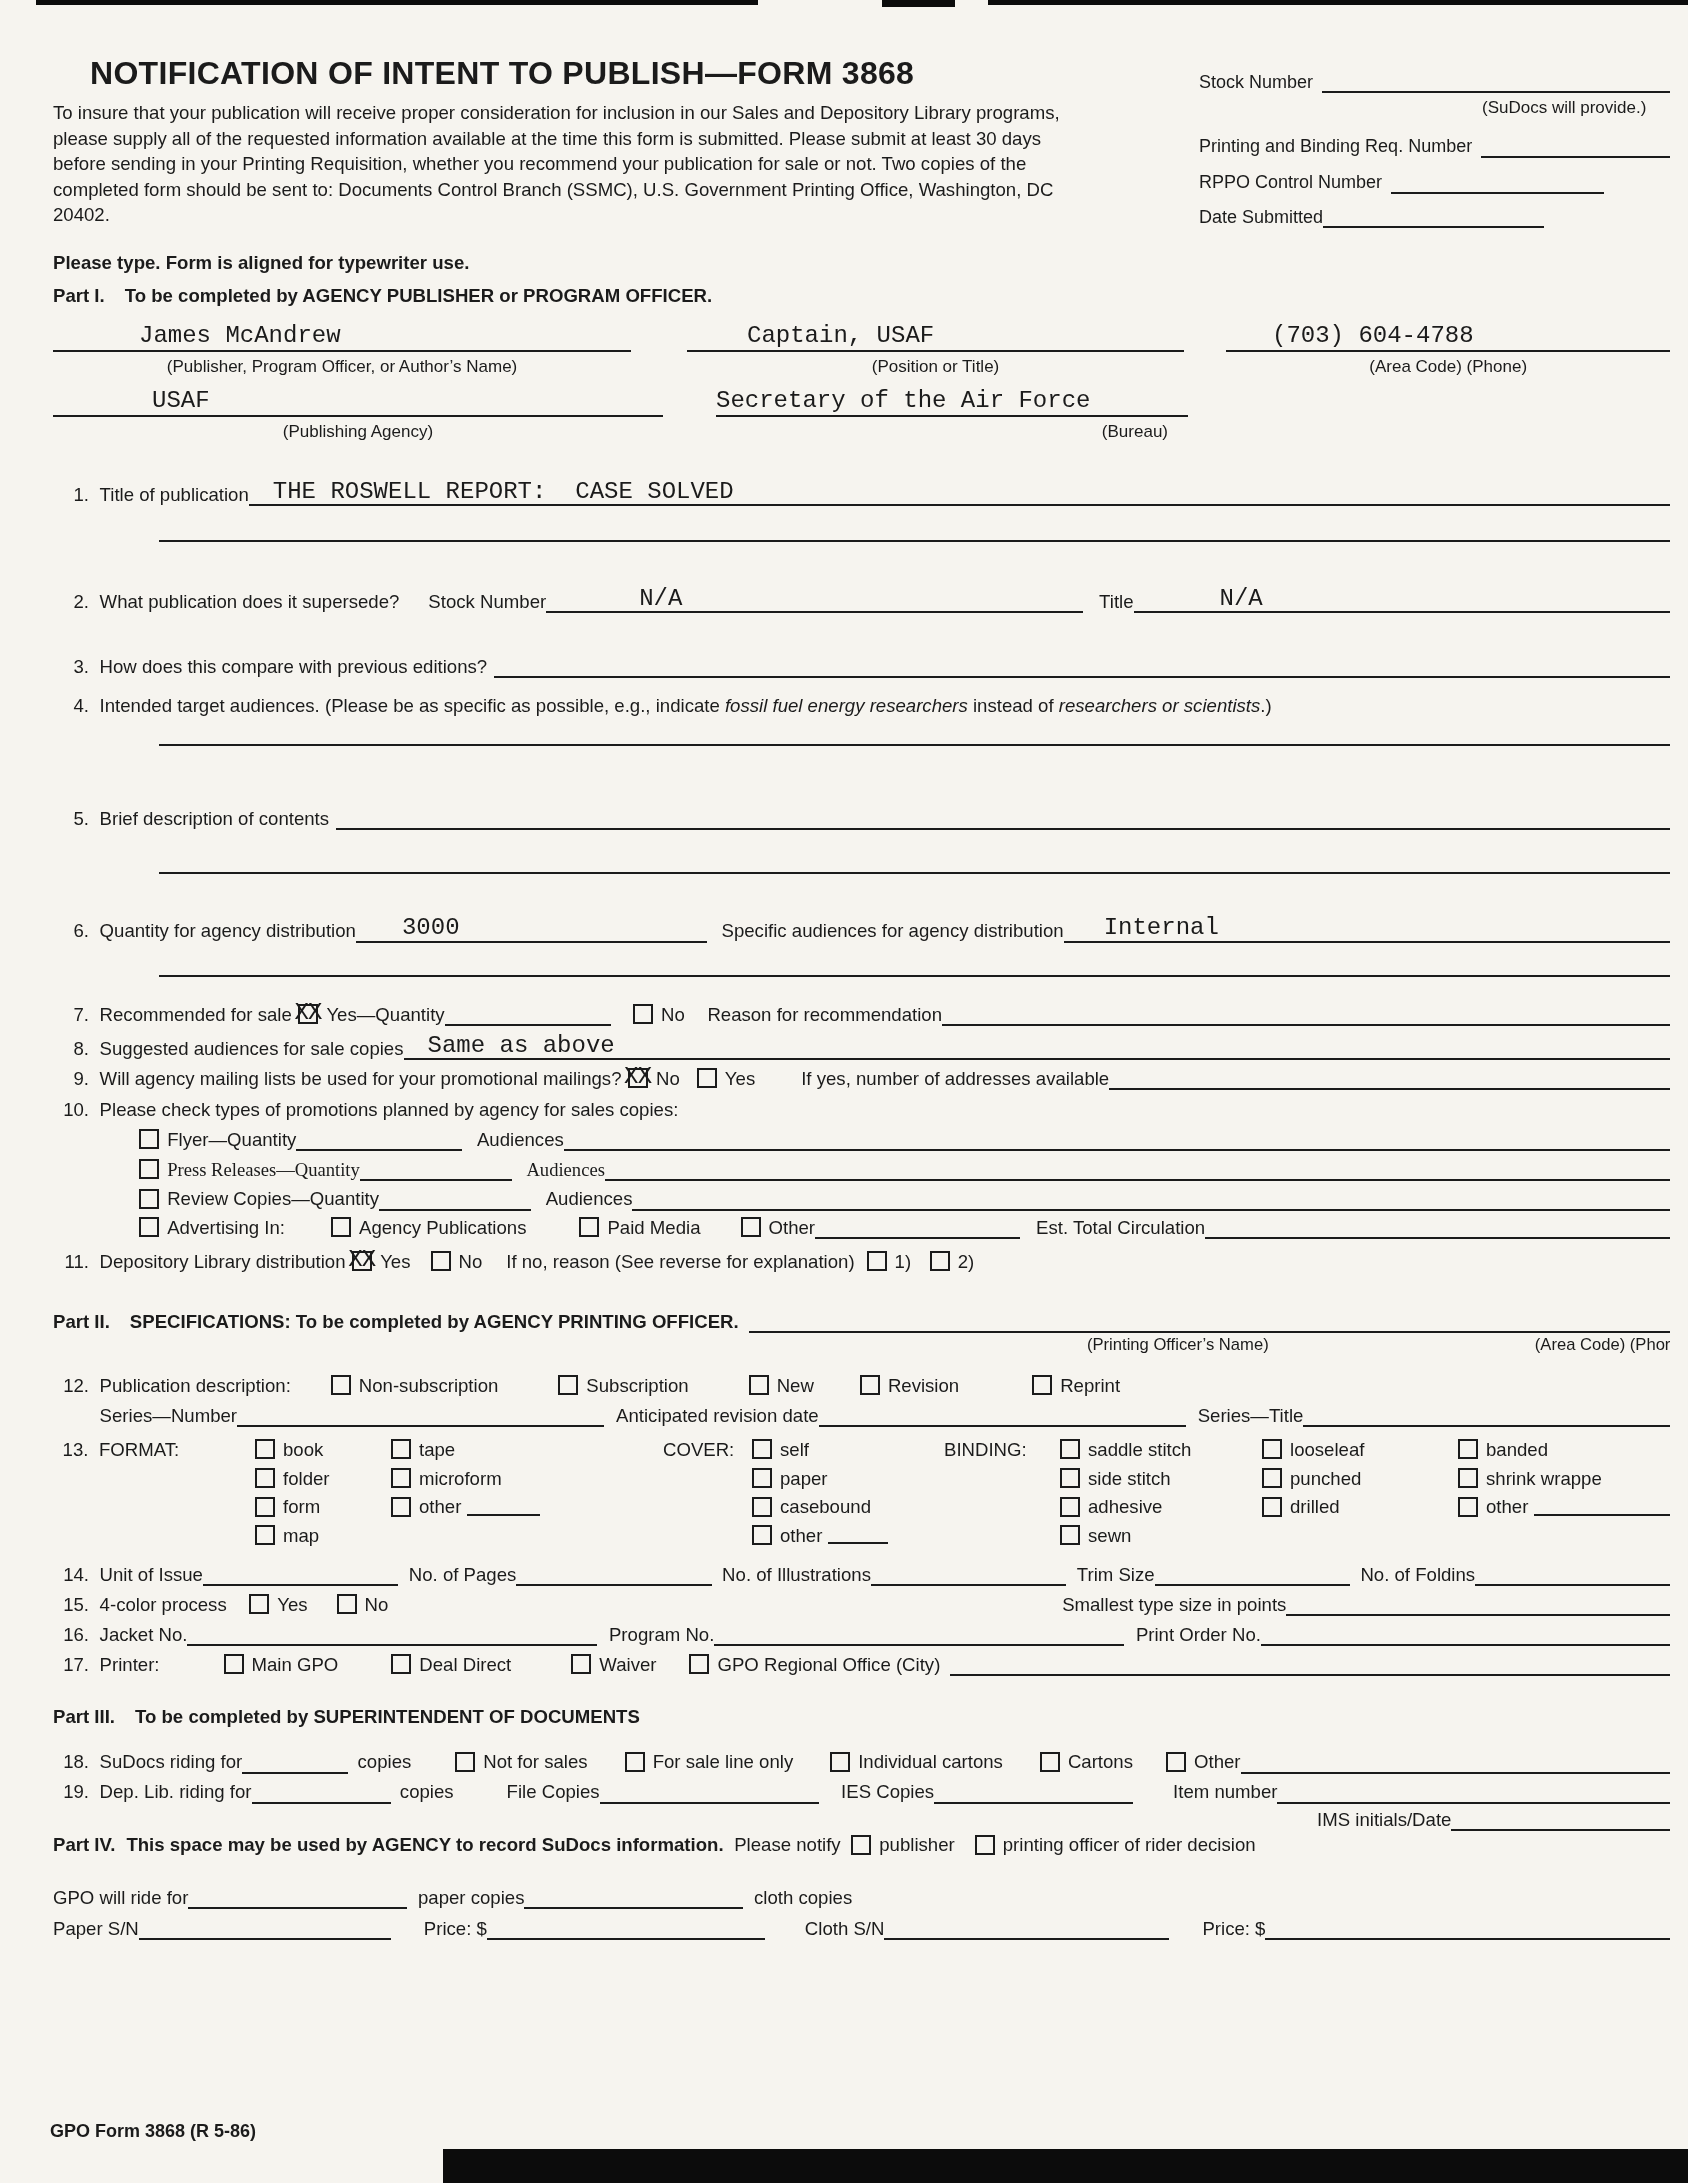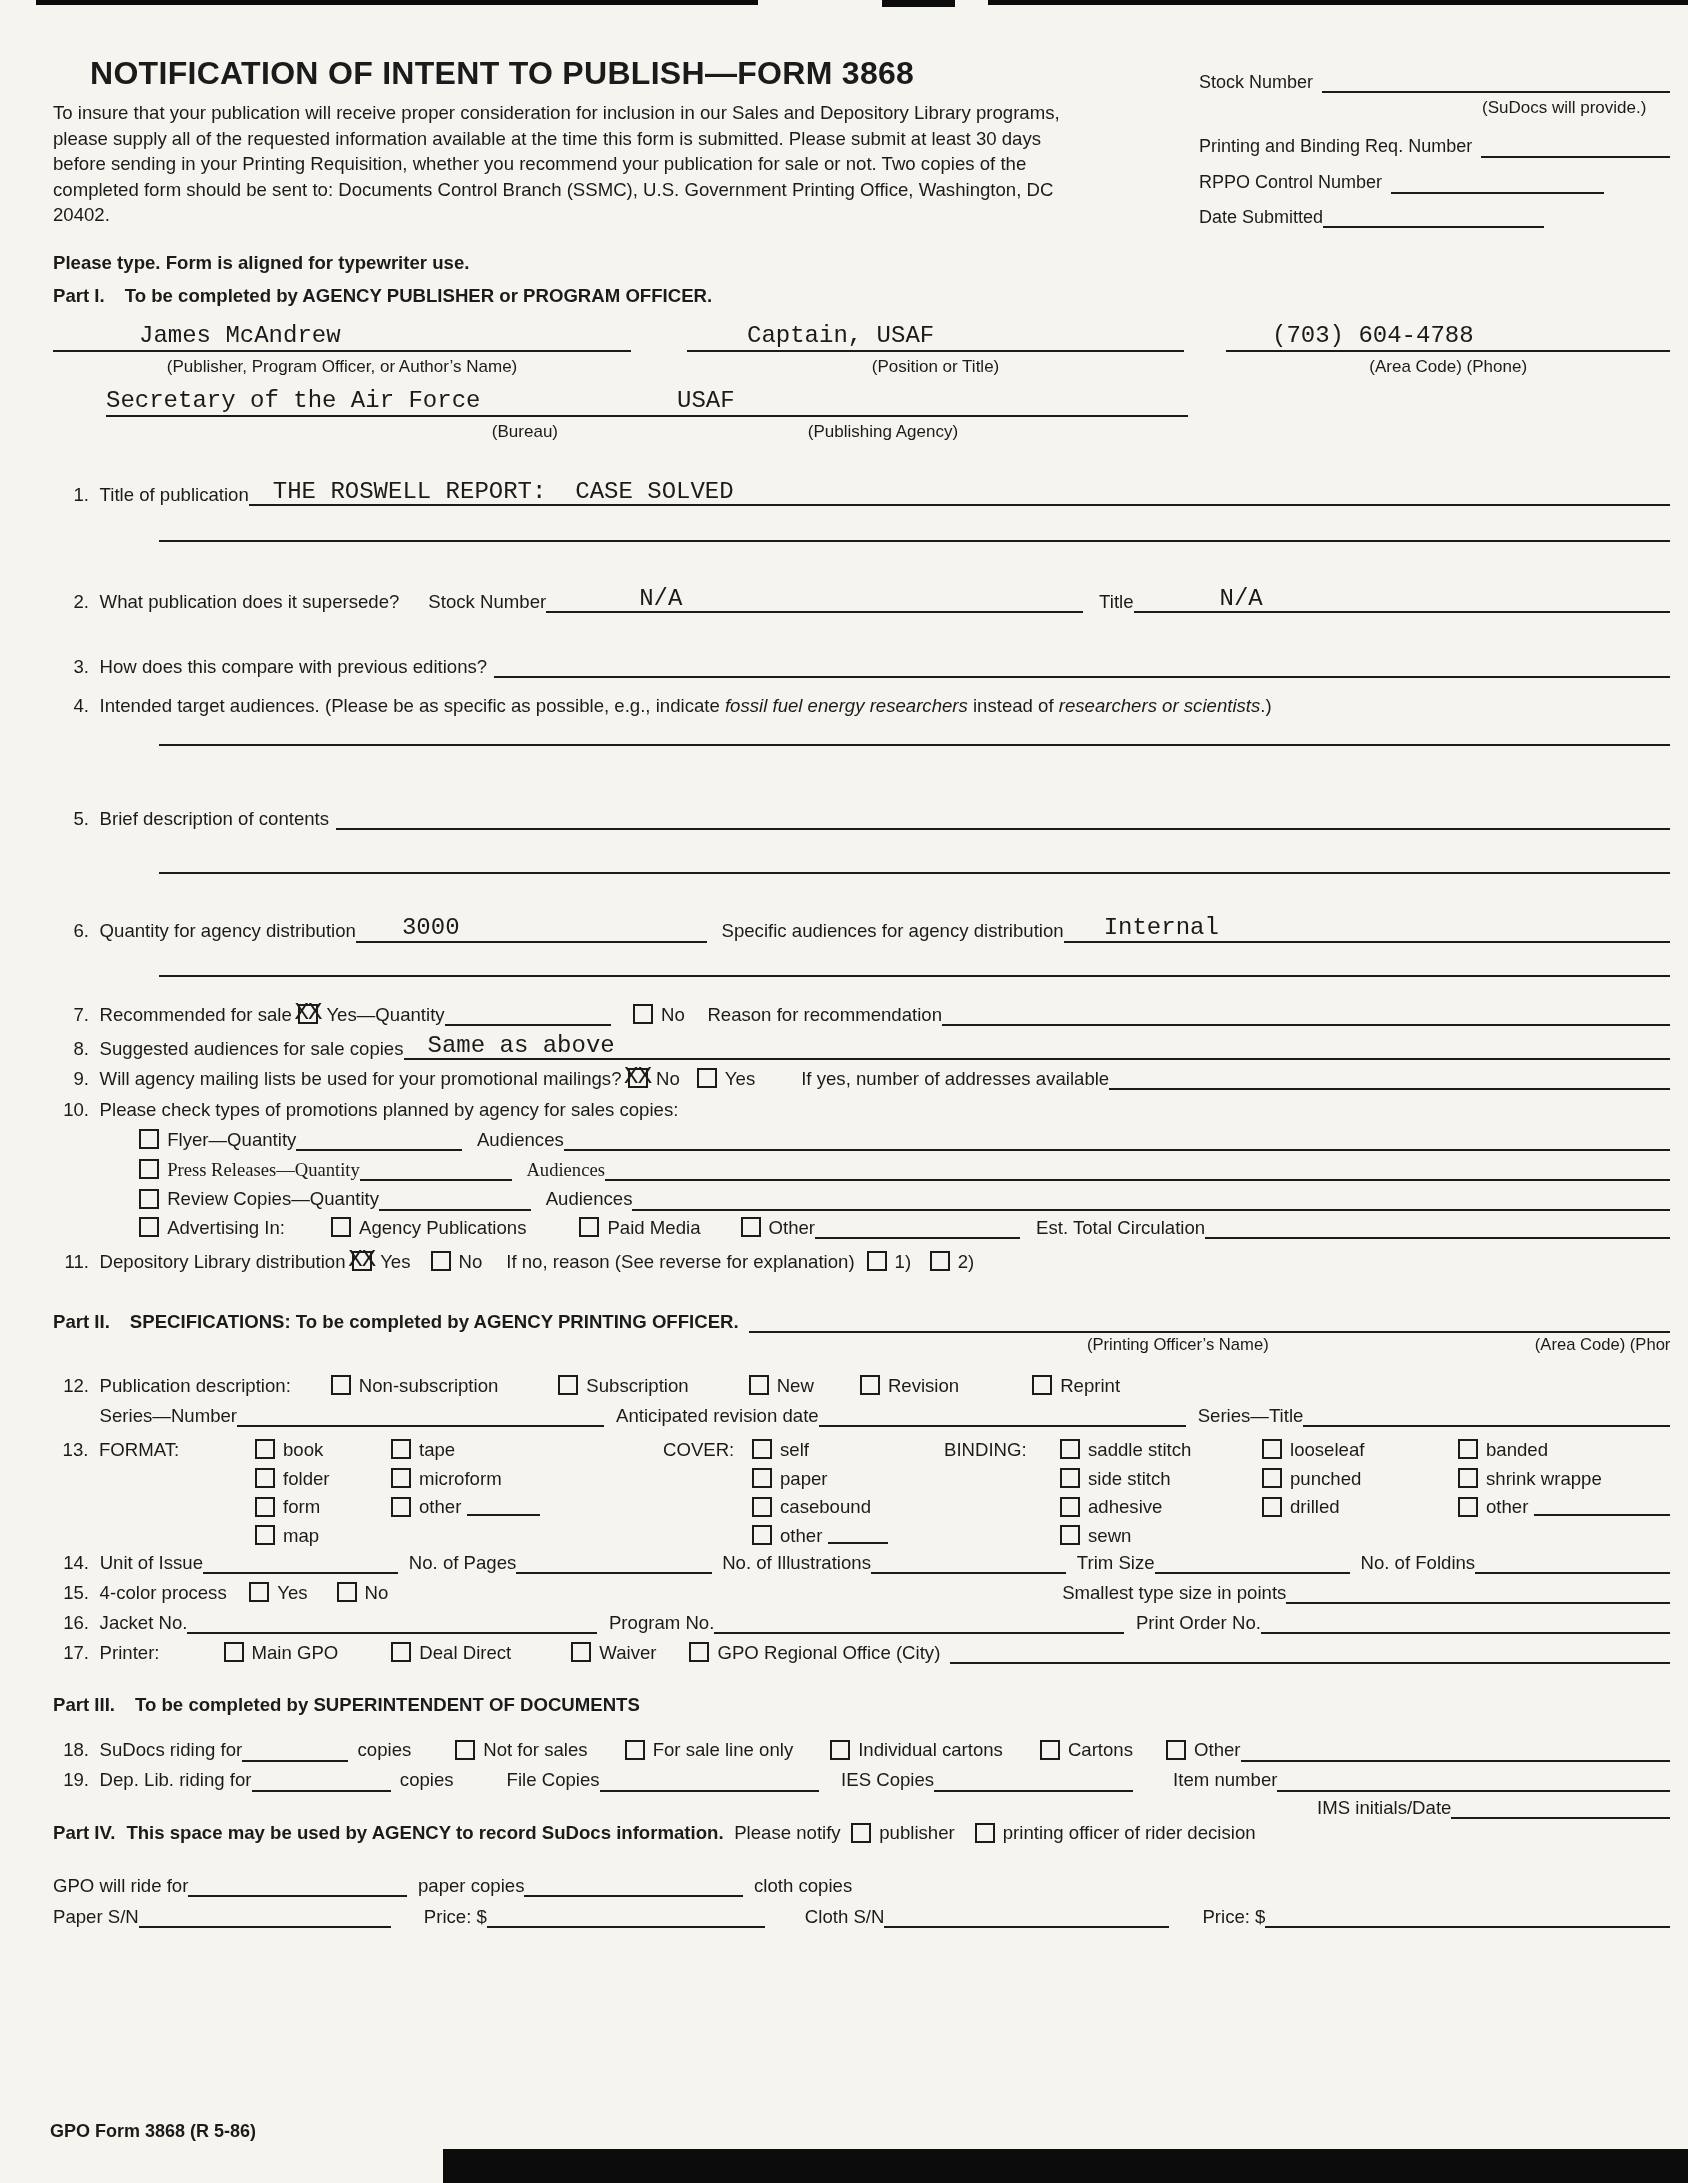--- a/index.html
+++ b/index.html
@@ -107,31 +107,31 @@
       </div>
       <div class="field" style="flex:1 1 auto;margin-left:42px;">
         <div class="uline">
           <span class="typed" style="margin-left:46px;">(703) 604-4788</span>
         </div>
         <div class="sublabel center">(Area Code) (Phone)</div>
       </div>
     </div>
 
     <div class="frow" style="margin-top:9.3px;">
+      <div class="field" style="flex:0 0 610px;">
+        <div class="uline">
+          <span class="typed" style="margin-left:99px;">USAF</span>
+        </div>
+        <div class="sublabel center">(Publishing Agency)</div>
+      </div>
       <div class="field" style="flex:0 0 472px;margin-left:53px;">
         <div class="uline">
           <span class="typed">Secretary of the Air Force</span>
         </div>
         <div class="sublabel right">(Bureau)</div>
-      </div>
-      <div class="field" style="flex:0 0 610px;">
-        <div class="uline">
-          <span class="typed" style="margin-left:99px;">USAF</span>
-        </div>
-        <div class="sublabel center">(Publishing Agency)</div>
       </div>
     </div>
 
     <div class="item" style="margin-top:37px;">
       <span class="num">1.</span>
       <span class="lbl">Title of publication</span>
       <span class="fill">
         <span class="typed" style="margin-left:24px;">THE ROSWELL REPORT:  CASE SOLVED</span>
       </span>
     </div>
@@ -424,21 +424,21 @@
         </span>
       <span></span>
       <span class="cell">
           <span class="cb"></span>
           <span class="lbl">sewn</span>
         </span>
       <span></span>
         <span></span>
     </div>
 
-    <div class="item" style="margin-top:4px;justify-content:flex-end;">
+    <div class="item" style="margin-top:16px;">
       <span class="num">14.</span>
       <span class="lbl">Unit of Issue</span>
       <span class="fill" style="flex:1 1 0;"></span>
       <span class="lbl" style="margin-left:10.6px;">No. of Pages</span>
       <span class="fill" style="flex:1 1 0;"></span>
       <span class="lbl" style="margin-left:10.6px;">No. of Illustrations</span>
       <span class="fill" style="flex:1 1 0;"></span>
       <span class="lbl" style="margin-left:10.6px;">Trim Size</span>
       <span class="fill" style="flex:1 1 0;"></span>
       <span class="lbl" style="margin-left:10.6px;">No. of Foldins</span>

